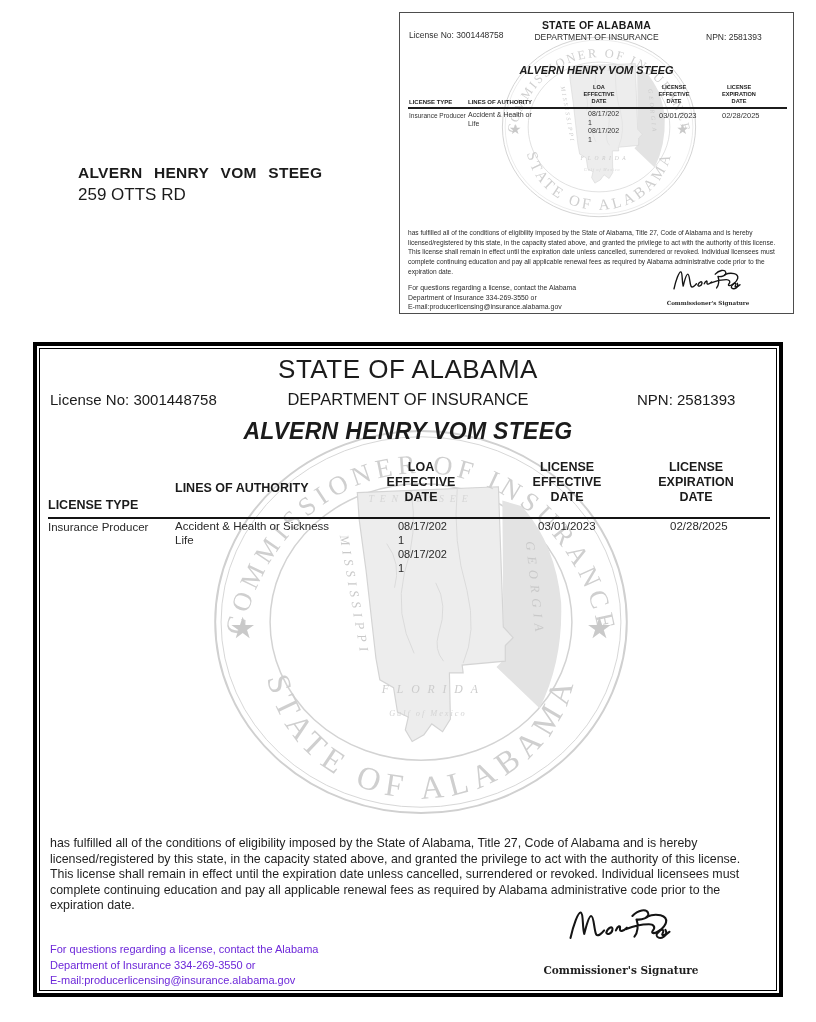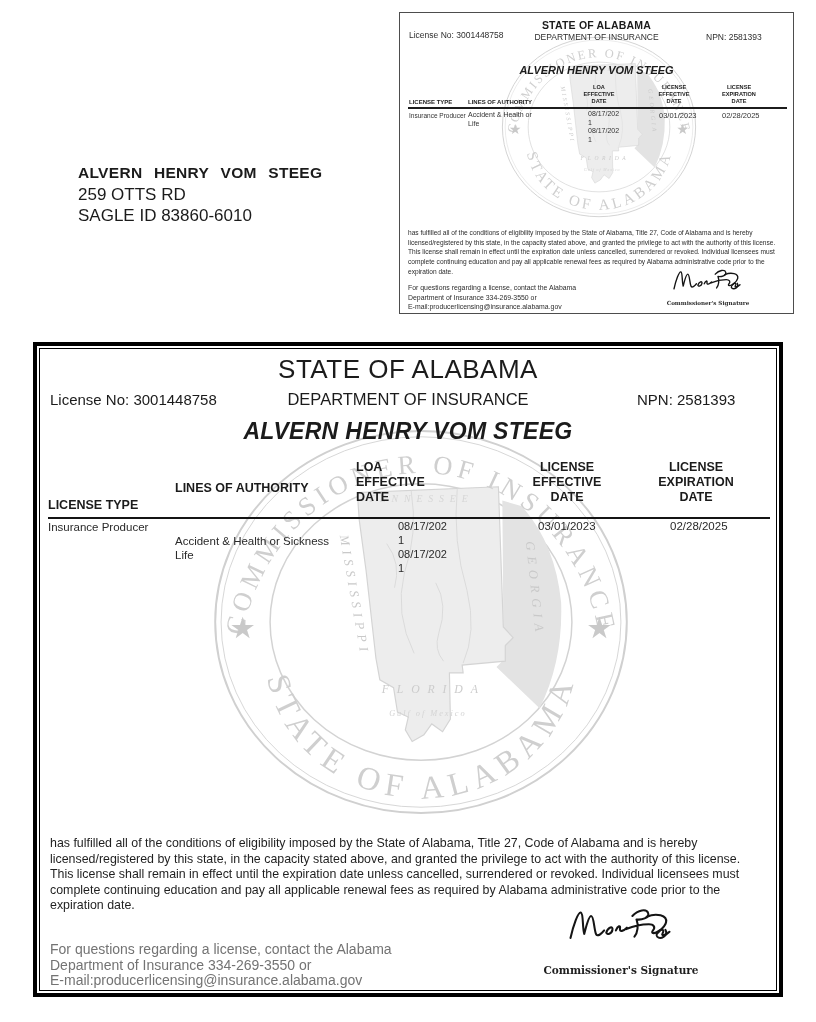--- a/index.html
+++ b/index.html
@@ -48,31 +48,31 @@
   .inner-frame{inset:2px;border:1.5px solid #000;pointer-events:none;}
   .cl-seal{left:164px;top:80px;width:440px;height:392px;}
   .cl-title{left:0;right:0;top:8px;text-align:center;font-size:26px;font-weight:400;letter-spacing:.5px;}
   .cl-licno{left:13px;top:45px;font-size:15px;}
   .cl-dept{left:0;right:0;top:44px;text-align:center;font-size:16.5px;}
   .cl-npn{left:600px;top:45px;font-size:15px;}
   .cl-name{left:0;right:0;top:72px;text-align:center;font-size:23px;font-weight:bold;font-style:italic;letter-spacing:.3px;}
   .cl-th{font-size:12.5px;font-weight:bold;line-height:15px;}
   .cl-th1{left:11px;top:152px;}
   .cl-th2{left:138px;top:135px;}
-  .cl-th3{left:319px;top:114px;width:130px;}
+  .cl-th3{left:319px;top:114px;width:130px;text-align:center;}
   .cl-th4{left:465px;top:114px;width:130px;text-align:center;}
   .cl-th5{left:594px;top:114px;width:130px;text-align:center;}
   .cl-rule{left:11px;top:171px;width:722px;height:2px;background:#141414;}
   .cl-v1{left:11px;top:175px;font-size:11.5px;color:#2a2a2a;}
-  .cl-v2{left:138px;top:188px;font-size:11.5px;line-height:14.3px;color:#2a2a2a;}
+  .cl-v2{left:138px;top:173px;font-size:11.5px;line-height:14.3px;color:#2a2a2a;}
   .cl-v3{left:361px;top:173px;font-size:11px;line-height:14px;color:#2a2a2a;}
   .cl-v4{left:501px;top:174px;font-size:11.5px;color:#2a2a2a;}
   .cl-v5{left:633px;top:174px;font-size:11.5px;color:#2a2a2a;}
   .cl-body{left:13px;top:490px;width:706px;font-size:12.4px;line-height:15.6px;color:#1f1f1f;}
-  .cl-contact{left:13px;top:596px;font-size:14px;line-height:15.6px;color:#737373;}
+  .cl-contact{left:13px;top:596px;font-size:11px;line-height:15.6px;color:#6d28d9;}
   .cl-sig{left:528px;top:556px;width:110px;height:50px;}
   .cl-sig-label{left:504px;top:618px;width:160px;text-align:center;font-size:10.5px;
                 font-family:"DejaVu Serif",serif;font-weight:600;color:#1f1f1f;}
 </style>
 </head>
 <body>
 
 <div class="page">
 
   <svg class="defs-svg" aria-hidden="true">
@@ -114,21 +114,20 @@
         <path d="M8 52 C12 34 19 14 23 15 C27 16 25 36 28 46 C30 39 34 20 38 20 C42 20 42 38 45 46 C47 51 53 46 57 41 M60 44 C63 36 70 34 69 40 C68 46 61 48 60 44 M74 41 C77 34 81 33 80 38 C79 44 85 42 90 37"></path>
         <path d="M98 20 C106 11 119 9 121 16 C123 23 111 26 104 25 C107 33 106 44 101 50 M89 39 C101 34 113 32 122 32 C129 32 132 36 128 41 C124 46 131 46 136 42 C141 38 145 40 142 45 C139 50 147 48 152 43"></path>
         <path d="M119 21 C133 15 149 19 147 29 C145 39 129 45 134 50 C139 55 151 48 146 40"></path>
       </g>
     </symbol>
   </svg>
 
   <div class="address-block">
     <div class="addr-name">ALVERN HENRY VOM STEEG</div>
     <div class="addr-line">259 OTTS RD</div>
-    <div class="addr-line">SAGLE ID 83860-6010</div>
   </div>
 
   <section class="cert-small">
     <svg class="cs-seal" viewBox="0 0 430 400">
         <use href="#seal"></use>
       </svg>
     <div class="cs-title">STATE OF ALABAMA</div>
     <div class="cs-licno">License No: 3001448758</div>
     <div class="cs-dept">DEPARTMENT OF INSURANCE</div>
     <div class="cs-npn">NPN: 2581393</div>

